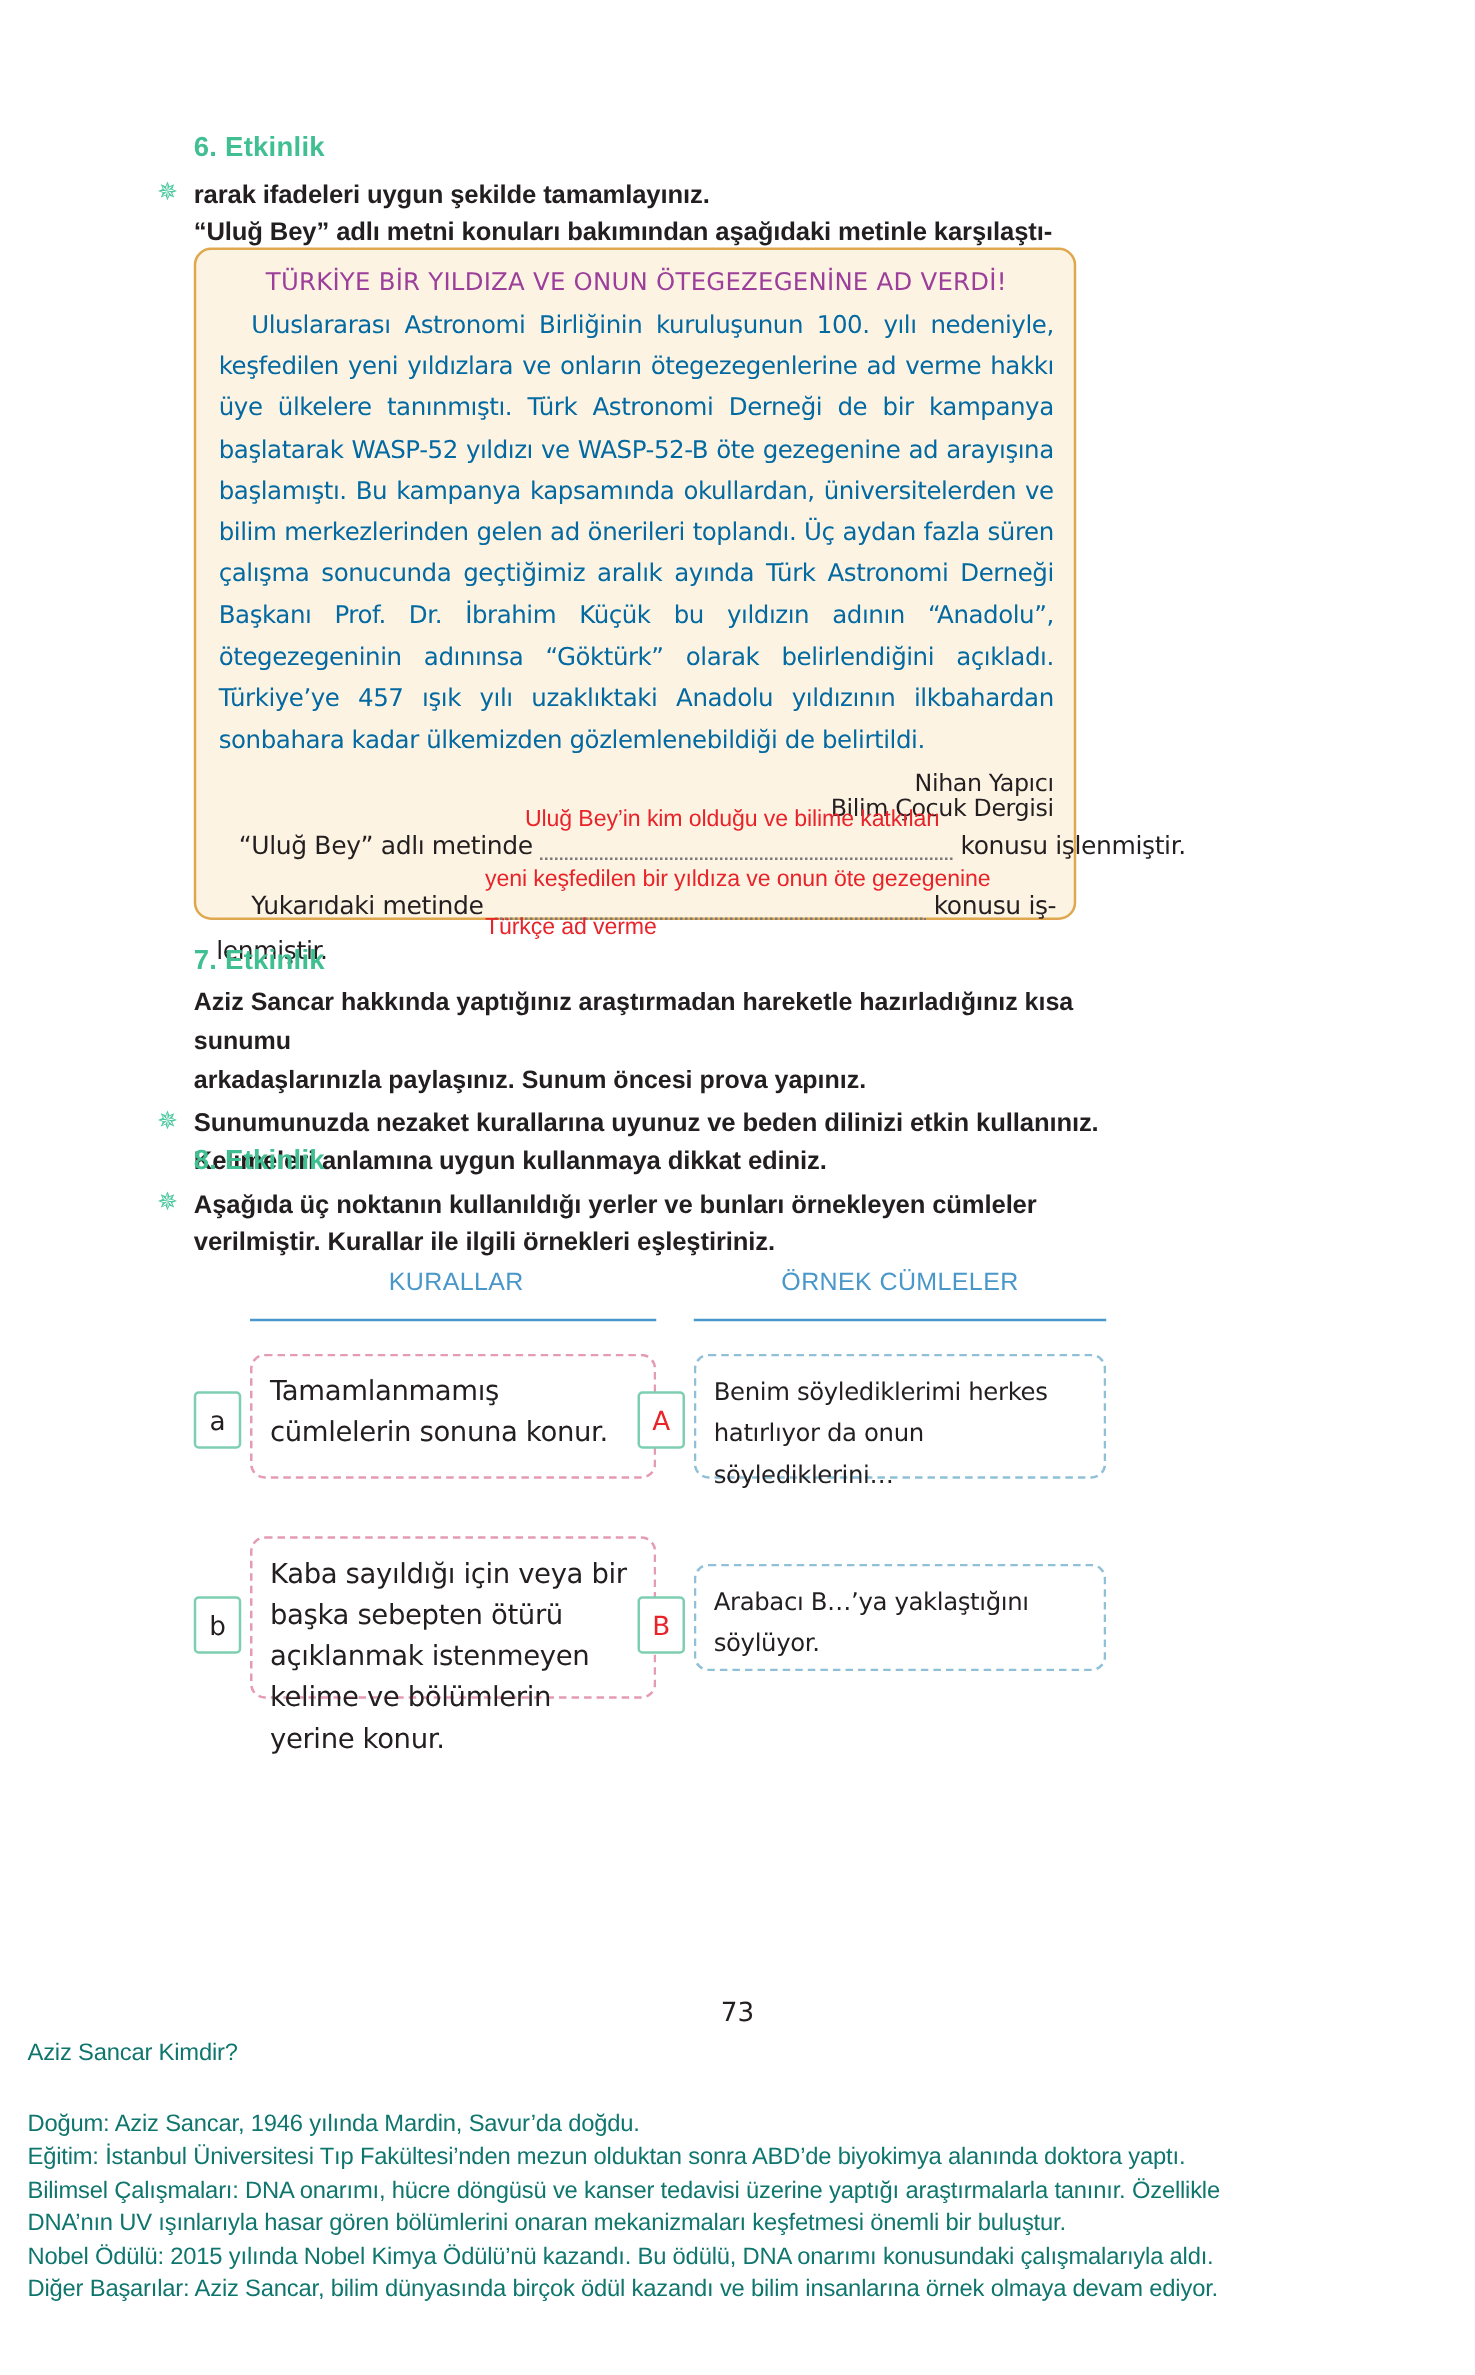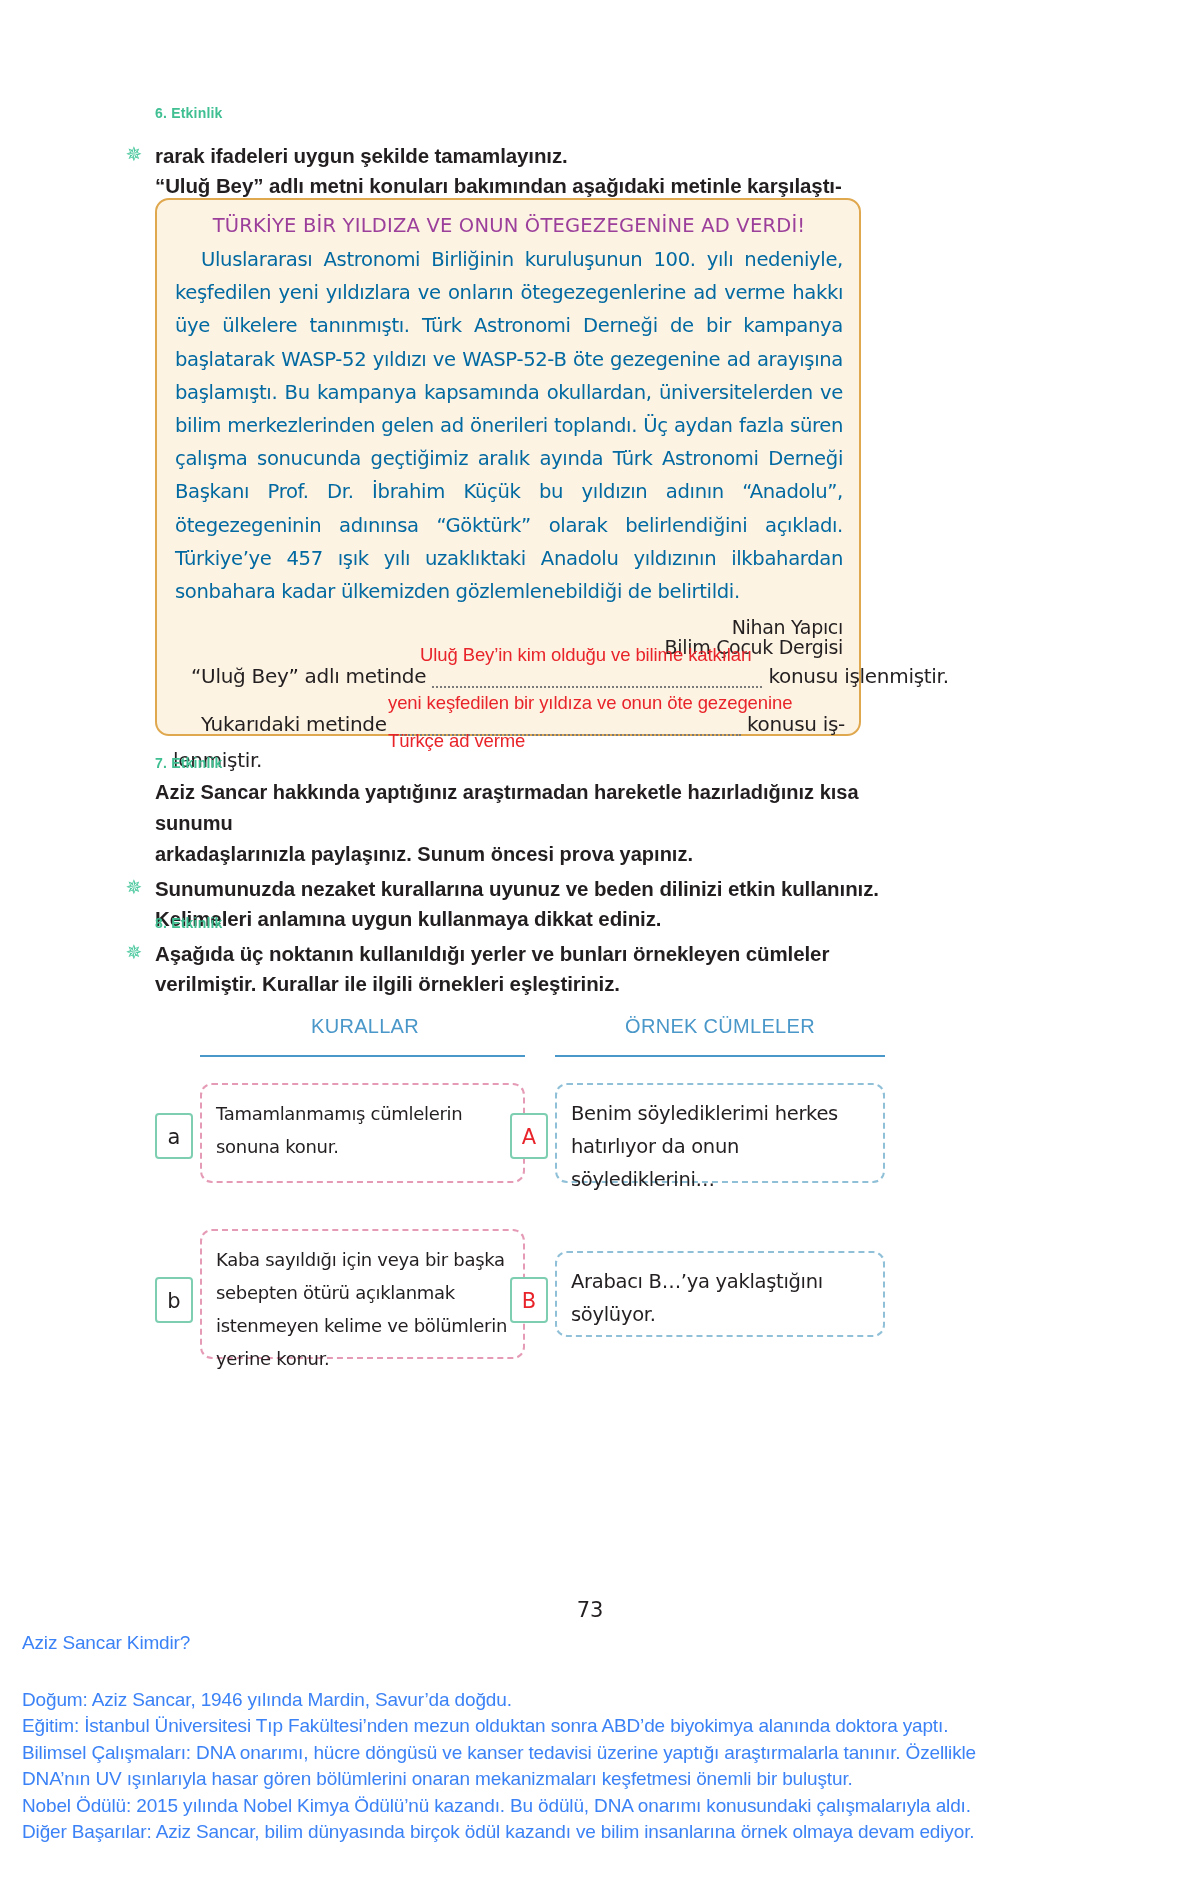--- a/index.html
+++ b/index.html
@@ -13,21 +13,21 @@
   }
   .page{
     position:absolute;
     left:0;top:0;width:1180px;height:1900px;
   }
 
   
   .act-title{
     color:#3fbf92;
     font-weight:bold;
-    font-size:14px;
+    font-size:22px;
     letter-spacing:.2px;
   }
   .star{
     position:absolute;
     left:-30px;
     top:4px;
     width:18px;height:18px;
     color:#4ec9a0;
     font-size:20px;
     line-height:18px;
@@ -149,21 +149,21 @@
     font-family:"DejaVu Sans", sans-serif;
   }
   .letterbox.red{color:#e8242a;}
   .cardK{
     position:absolute;
     border:2px dashed #e59ab5;
     border-radius:12px;
     box-sizing:border-box;
     background:#fff;
     padding:12px 14px 10px 14px;
-    font-size:18px;
+    font-size:22px;
     line-height:33px;
     font-family:"DejaVu Sans", sans-serif;
     letter-spacing:-.3px;
   }
   .cardO{
     position:absolute;
     border:2px dashed #8fc0d8;
     border-radius:12px;
     box-sizing:border-box;
     background:#fff;
@@ -181,21 +181,21 @@
     text-align:center;
     font-size:21px;
     font-family:"DejaVu Sans", sans-serif;
     color:#231f20;
   }
 
   
   #notes{
     position:absolute;
     left:22px;top:1630px;width:1150px;
-    color:#3b82f6;
+    color:#0f766e;
     font-size:19px;
     line-height:26.5px;
     font-family:"Liberation Sans", sans-serif;
     letter-spacing:-.15px;
   }
   #notes .heading{margin-bottom:30px;}
   #notes .nl{white-space:nowrap;}
 </style>
 </head>
 <body>

